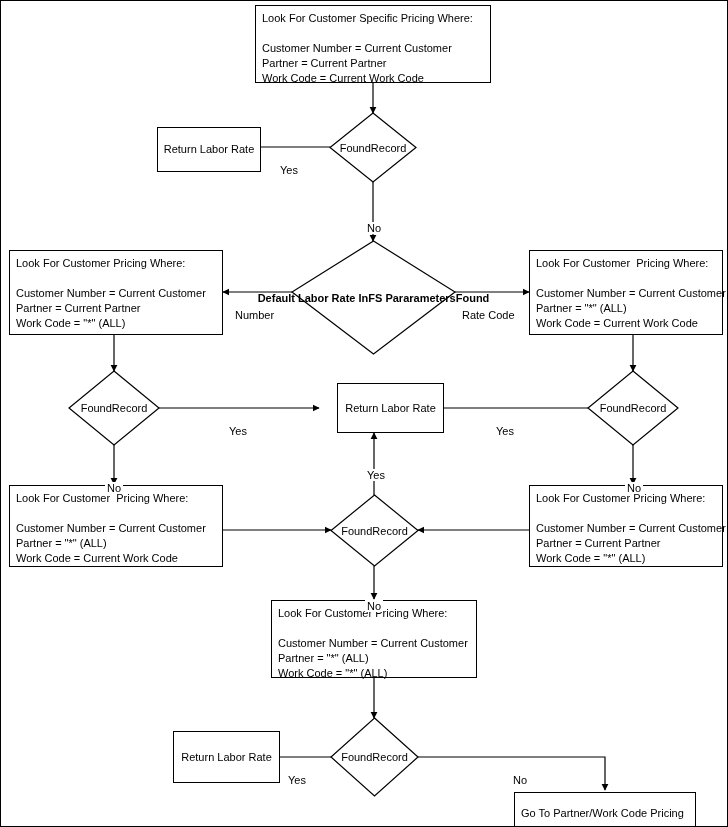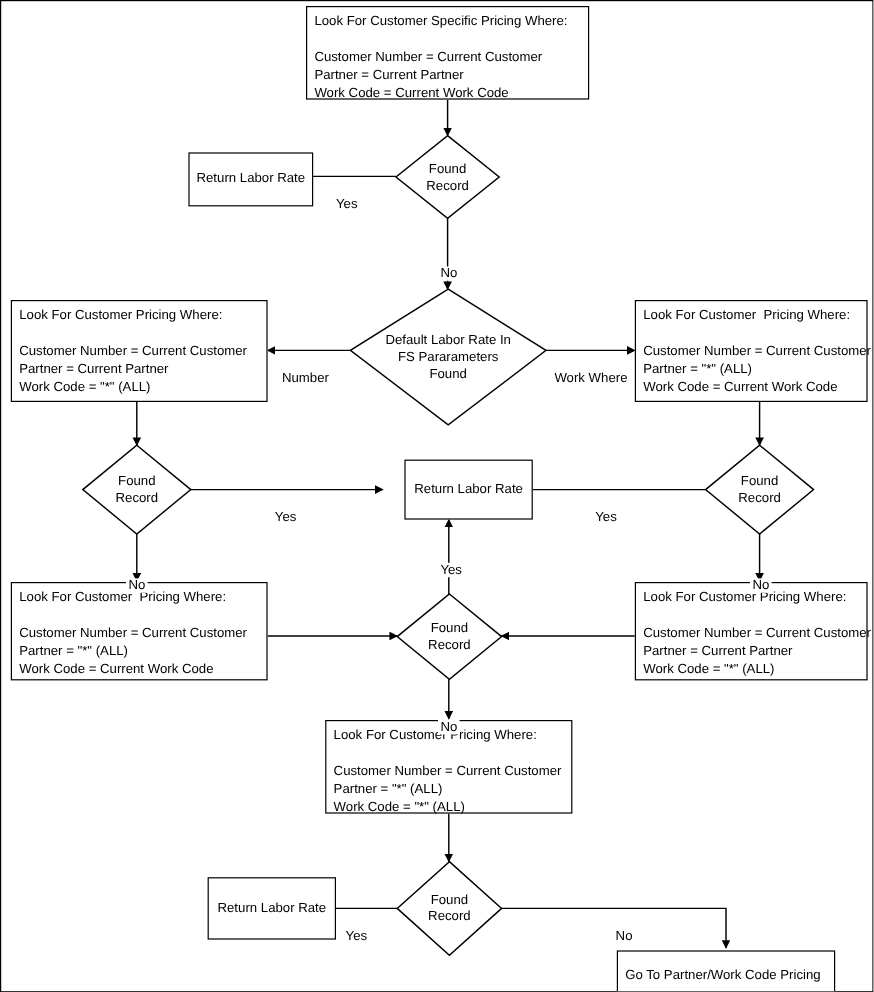--- a/index.html
+++ b/index.html
@@ -58,21 +58,20 @@
     top: 0;
     overflow: visible;
   }
   .diamond .dlabel {
     position: absolute;
     left: 0;
     top: 0;
     width: 100%;
     height: 100%;
     display: flex;
-    flex-direction: column;
     align-items: center;
     justify-content: center;
     font-size: 11px;
     line-height: 14px;
     color: #000000;
     text-align: center;
     white-space: nowrap;
   }
   .edge-label {
     position: absolute;
@@ -149,21 +148,21 @@
       <polygon points="43,0 86,34.5 43,69 0,34.5" fill="#ffffff" stroke="#000000" stroke-width="1.2"></polygon>
     </svg>
     <div class="dlabel">
       <span class="title-line">Found</span>
       <span class="title-line">Record</span>
     </div>
   </div>
 
   <div class="node proc center" style="left:140px; top:126px; width:104px; height:45px;">Return Labor Rate</div>
 
-  <div class="node diamond" style="left:291px; top:240px; width:163px; height:113px;">
+  <div class="node diamond" style="left:291px; top:240px; width:163px; height:113px;font-weight:bold;">
     <svg width="163" height="113" viewBox="0 0 163 113">
       <polygon points="81.5,0 163,51 81.5,113 0,51" fill="#ffffff" stroke="#000000" stroke-width="1.2"></polygon>
     </svg>
     <div class="dlabel" style="justify-content:center; padding-bottom:12px;">
       <span class="title-line">Default Labor Rate In</span>
       <span class="title-line">FS Pararameters</span>
       <span class="title-line">Found</span>
     </div>
   </div>
 
@@ -242,21 +241,21 @@
   <div class="node proc center" style="left:156px; top:730px; width:107px; height:52px;">Return Labor Rate</div>
 
   <div class="node proc" style="left:513px; top:791px; width:182px; height:46px; padding-top:13px;">Go To Partner/Work Code Pricing</div>
 
   <div class="edge-label" style="left:277px; top:139px;">Yes</div>
 
   <div class="edge-label" style="left:364px; top:197px;">No</div>
 
   <div class="edge-label" style="left:232px; top:284px;">Number</div>
 
-  <div class="edge-label" style="left:459px; top:284px;">Work Where</div>
+  <div class="edge-label" style="left:459px; top:284px;">Rate Code</div>
 
   <div class="edge-label" style="left:226px; top:400px;">Yes</div>
 
   <div class="edge-label" style="left:493px; top:400px;">Yes</div>
 
   <div class="edge-label" style="left:104px; top:457px;">No</div>
 
   <div class="edge-label" style="left:624px; top:457px;">No</div>
 
   <div class="edge-label" style="left:364px; top:444px;">Yes</div>

